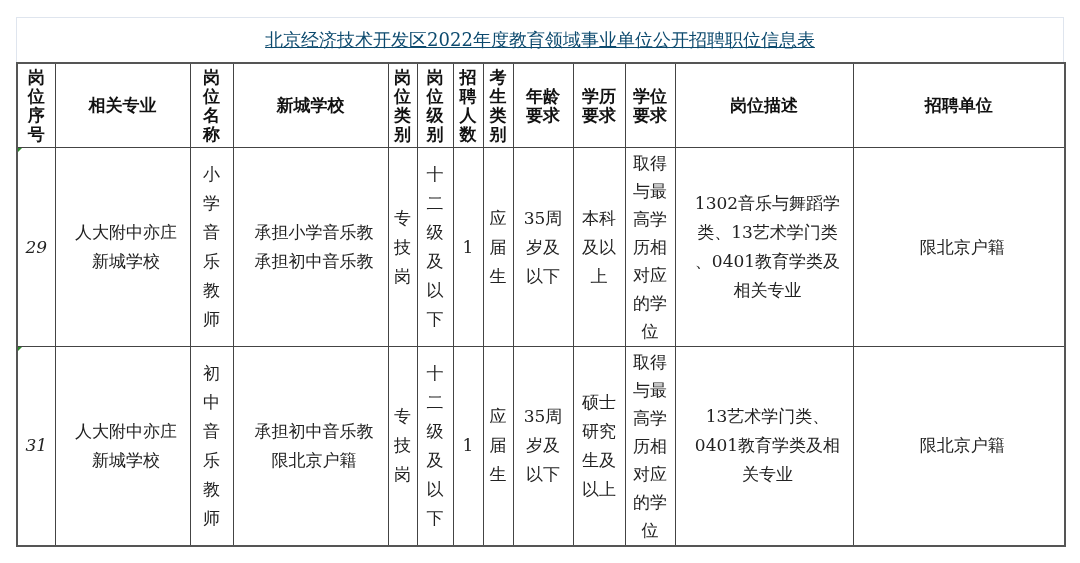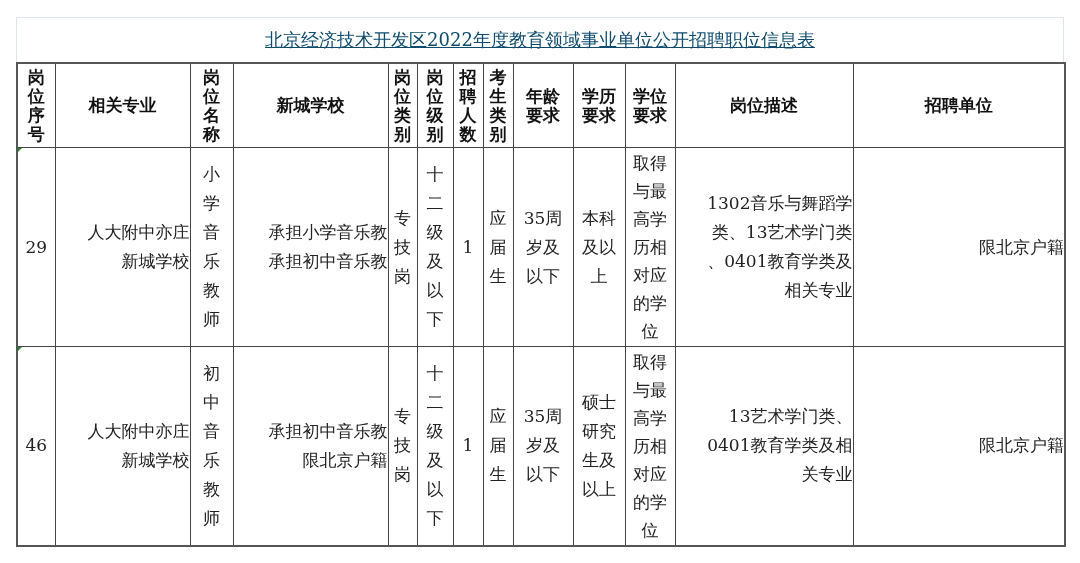--- a/index.html
+++ b/index.html
@@ -7,24 +7,24 @@
          font-family: "DejaVu Serif", "Liberation Serif", serif; color:#222; }
   .sheet { position:absolute; left:16px; top:17px; width:1048px; }
   .title-box { height:44px; border:1px solid #dfe5ee; border-bottom:none;
                display:flex; align-items:center; justify-content:center;
                font-size:18px; color:#0c4a6e;text-decoration:underline; }
   table { border-collapse:collapse; table-layout:fixed; width:1048px; }
   td, th { border:1.5px solid #444; padding:0; text-align:center; vertical-align:middle; }
   th { font-family:"DejaVu Sans", "Liberation Sans", sans-serif; font-weight:bold;
        font-size:17px; line-height:19px; height:83px; color:#111; }
   td { font-size:17px; line-height:29px; color:#222; }
-  .left { text-align:right; padding-left:7px;margin-left:33px; }
+  .left { text-align:center; padding-left:7px;margin-left:33px; }
   tbody tr { height:199px; }
   table { border:2px solid #555; }
-  .tri { position:relative; }
+  .tri { position:relative;font-style:italic; }
   .tri::before { content:""; position:absolute; left:0; top:0; width:0; height:0;
                  border-top:4px solid #2d8a2d; border-right:4px solid transparent; }
   .small-lh { line-height:28px; }
 </style>
 </head>
 <body>
 
 <div class="sheet">
   <div class="title-box">北京经济技术开发区2022年度教育领域事业单位公开招聘职位信息表</div>
   <table>
@@ -120,21 +120,21 @@
 对应
 的学
 位</td>
         <td class="left" style="white-space:pre-line">1302音乐与舞蹈学
 类、13艺术学门类
 、0401教育学类及
 相关专业</td>
         <td class="left">限北京户籍</td>
       </tr>
       <tr>
-        <td class="tri">46</td>
+        <td class="tri">31</td>
         <td class="left" style="white-space:pre-line">人大附中亦庄
 新城学校</td>
         <td style="white-space:pre-line">初
 中
 音
 乐
 教
 师</td>
         <td class="left" style="white-space:pre-line">承担初中音乐教
 限北京户籍</td>

